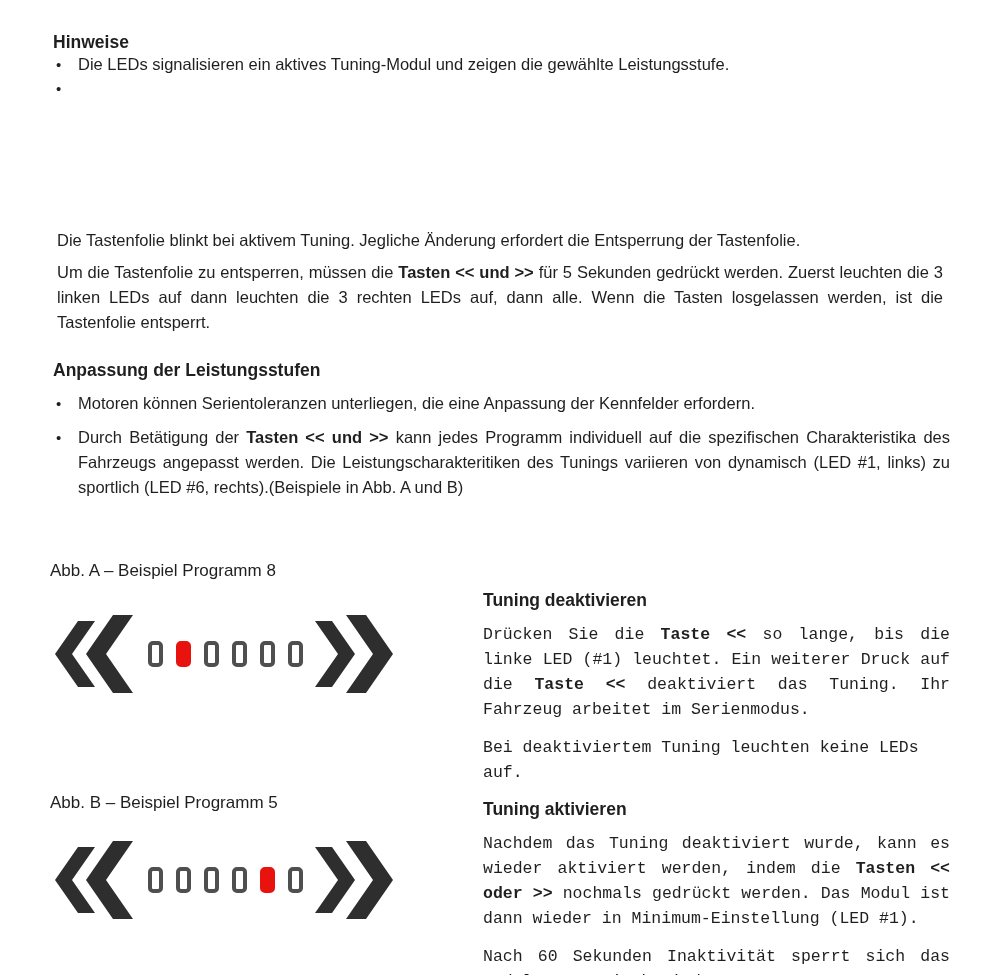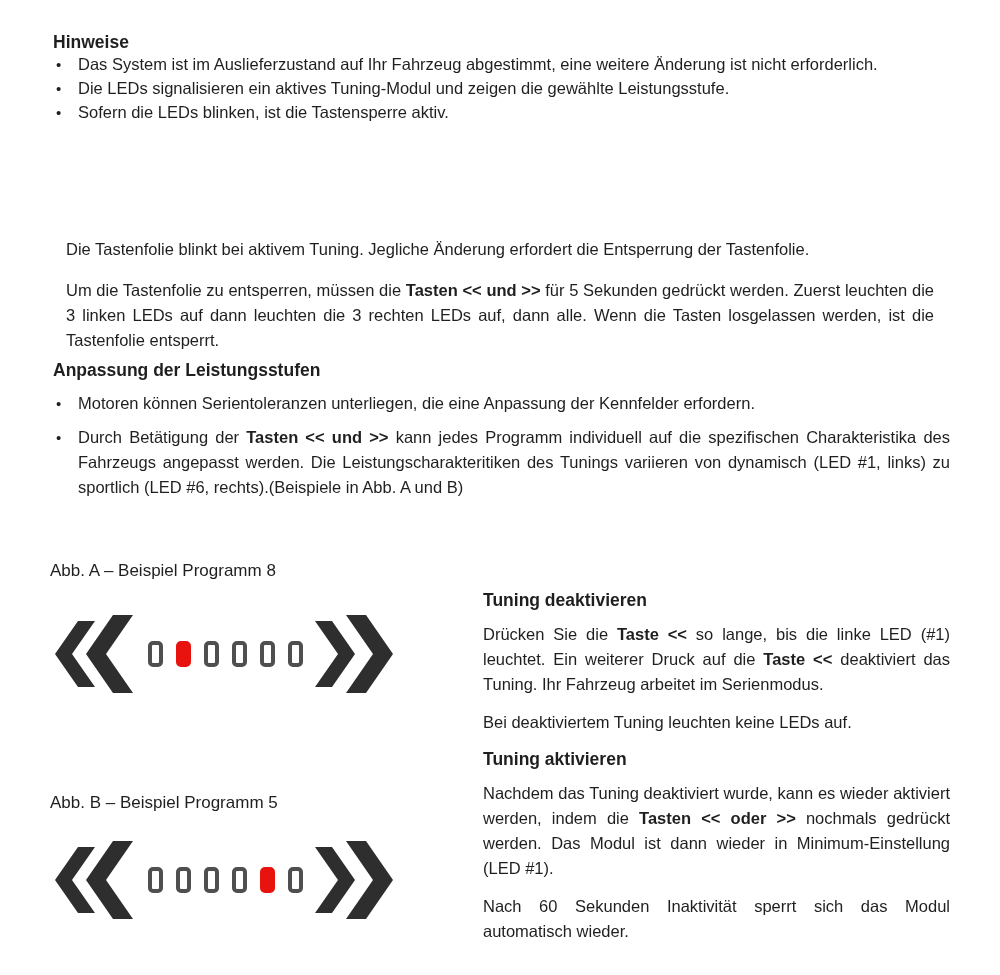--- a/index.html
+++ b/index.html
@@ -18,21 +18,21 @@
 
   .doc-heading {
     font-size: 17.5px;
     font-weight: bold;
     line-height: 22px;
     margin: 3px;
   }
 
   .col-main { left: 50px; width: 900px; }
 
-  p.doc-p { margin: 16px; }
+  p.doc-p { margin: 7px; }
   .justify { text-align: justify; }
 
   ul.bullets { list-style: none; margin: 0; padding: 0; }
   ul.bullets > li { position: relative; padding-left: 28px; margin: 0; }
   .bullet-icon { position: absolute; left: 6px; top: 0; }
   .bullet-icon::before { content: "\2022"; font-size: 15px; }
   .bullets-tight { line-height: 24px; }
   .li-gap { margin-bottom: 9px !important; }
 
   .fig-label { font-size: 17px; line-height: 22px; }
@@ -49,41 +49,36 @@
     background: #ffffff;
   }
   .led.on {
     background: var(--led-active, #e8120e);
     border-color: var(--led-active, #e8120e);
   }
 
   .right-col { left: 483px; width: 467px; top: 589px; }
   .right-col .doc-heading { margin: 0 0 11px 0; }
   .right-col .h-follow { margin-top: 10px; }
-  .right-col p.doc-p { margin: 0 0 13px 0; }
+  .right-col p.doc-p { margin: 0 0 13px 0; font-family: Liberation Mono, monospace; }
 </style>
 </head>
 <body>
 
 <div class="page">
 
   <h2 class="doc-heading abs col-main" style="top:28px;">Hinweise</h2>
 
   <ul class="bullets bullets-tight abs col-main" style="top:52px;">
-    <li class="justify">
-      <span class="bullet-icon"></span>
-      <span><span>Das System ist im Auslieferzustand auf Ihr Fahrzeug abgestimmt, eine weitere Änderung ist nicht erforderlich.</span></span>
-    </li>
     <li>
       <span class="bullet-icon"></span>
       <span><span>Die LEDs signalisieren ein aktives Tuning-Modul und zeigen die gewählte Leistungsstufe.</span></span>
     </li>
     <li>
       <span class="bullet-icon"></span>
-      <span><span>Sofern die LEDs blinken, ist die Tastensperre aktiv.</span></span>
     </li>
   </ul>
 
 
   <div class="abs col-main" style="top:221px;">
     <p class="doc-p"><span>Die Tastenfolie blinkt bei aktivem Tuning. Jegliche Änderung erfordert die Entsperrung der Tastenfolie.</span></p>
     <p class="doc-p justify"><span>Um die Tastenfolie zu entsperren, müssen die </span><b>Tasten &lt;&lt; und &gt;&gt;</b><span> für 5 Sekunden gedrückt werden. Zuerst leuchten die 3 linken LEDs auf dann leuchten die 3 rechten LEDs auf, dann alle. Wenn die Tasten losgelassen werden, ist die Tastenfolie entsperrt.</span></p>
   </div>
 
   <h2 class="doc-heading abs col-main" style="top:356px;">Anpassung der Leistungsstufen</h2>

